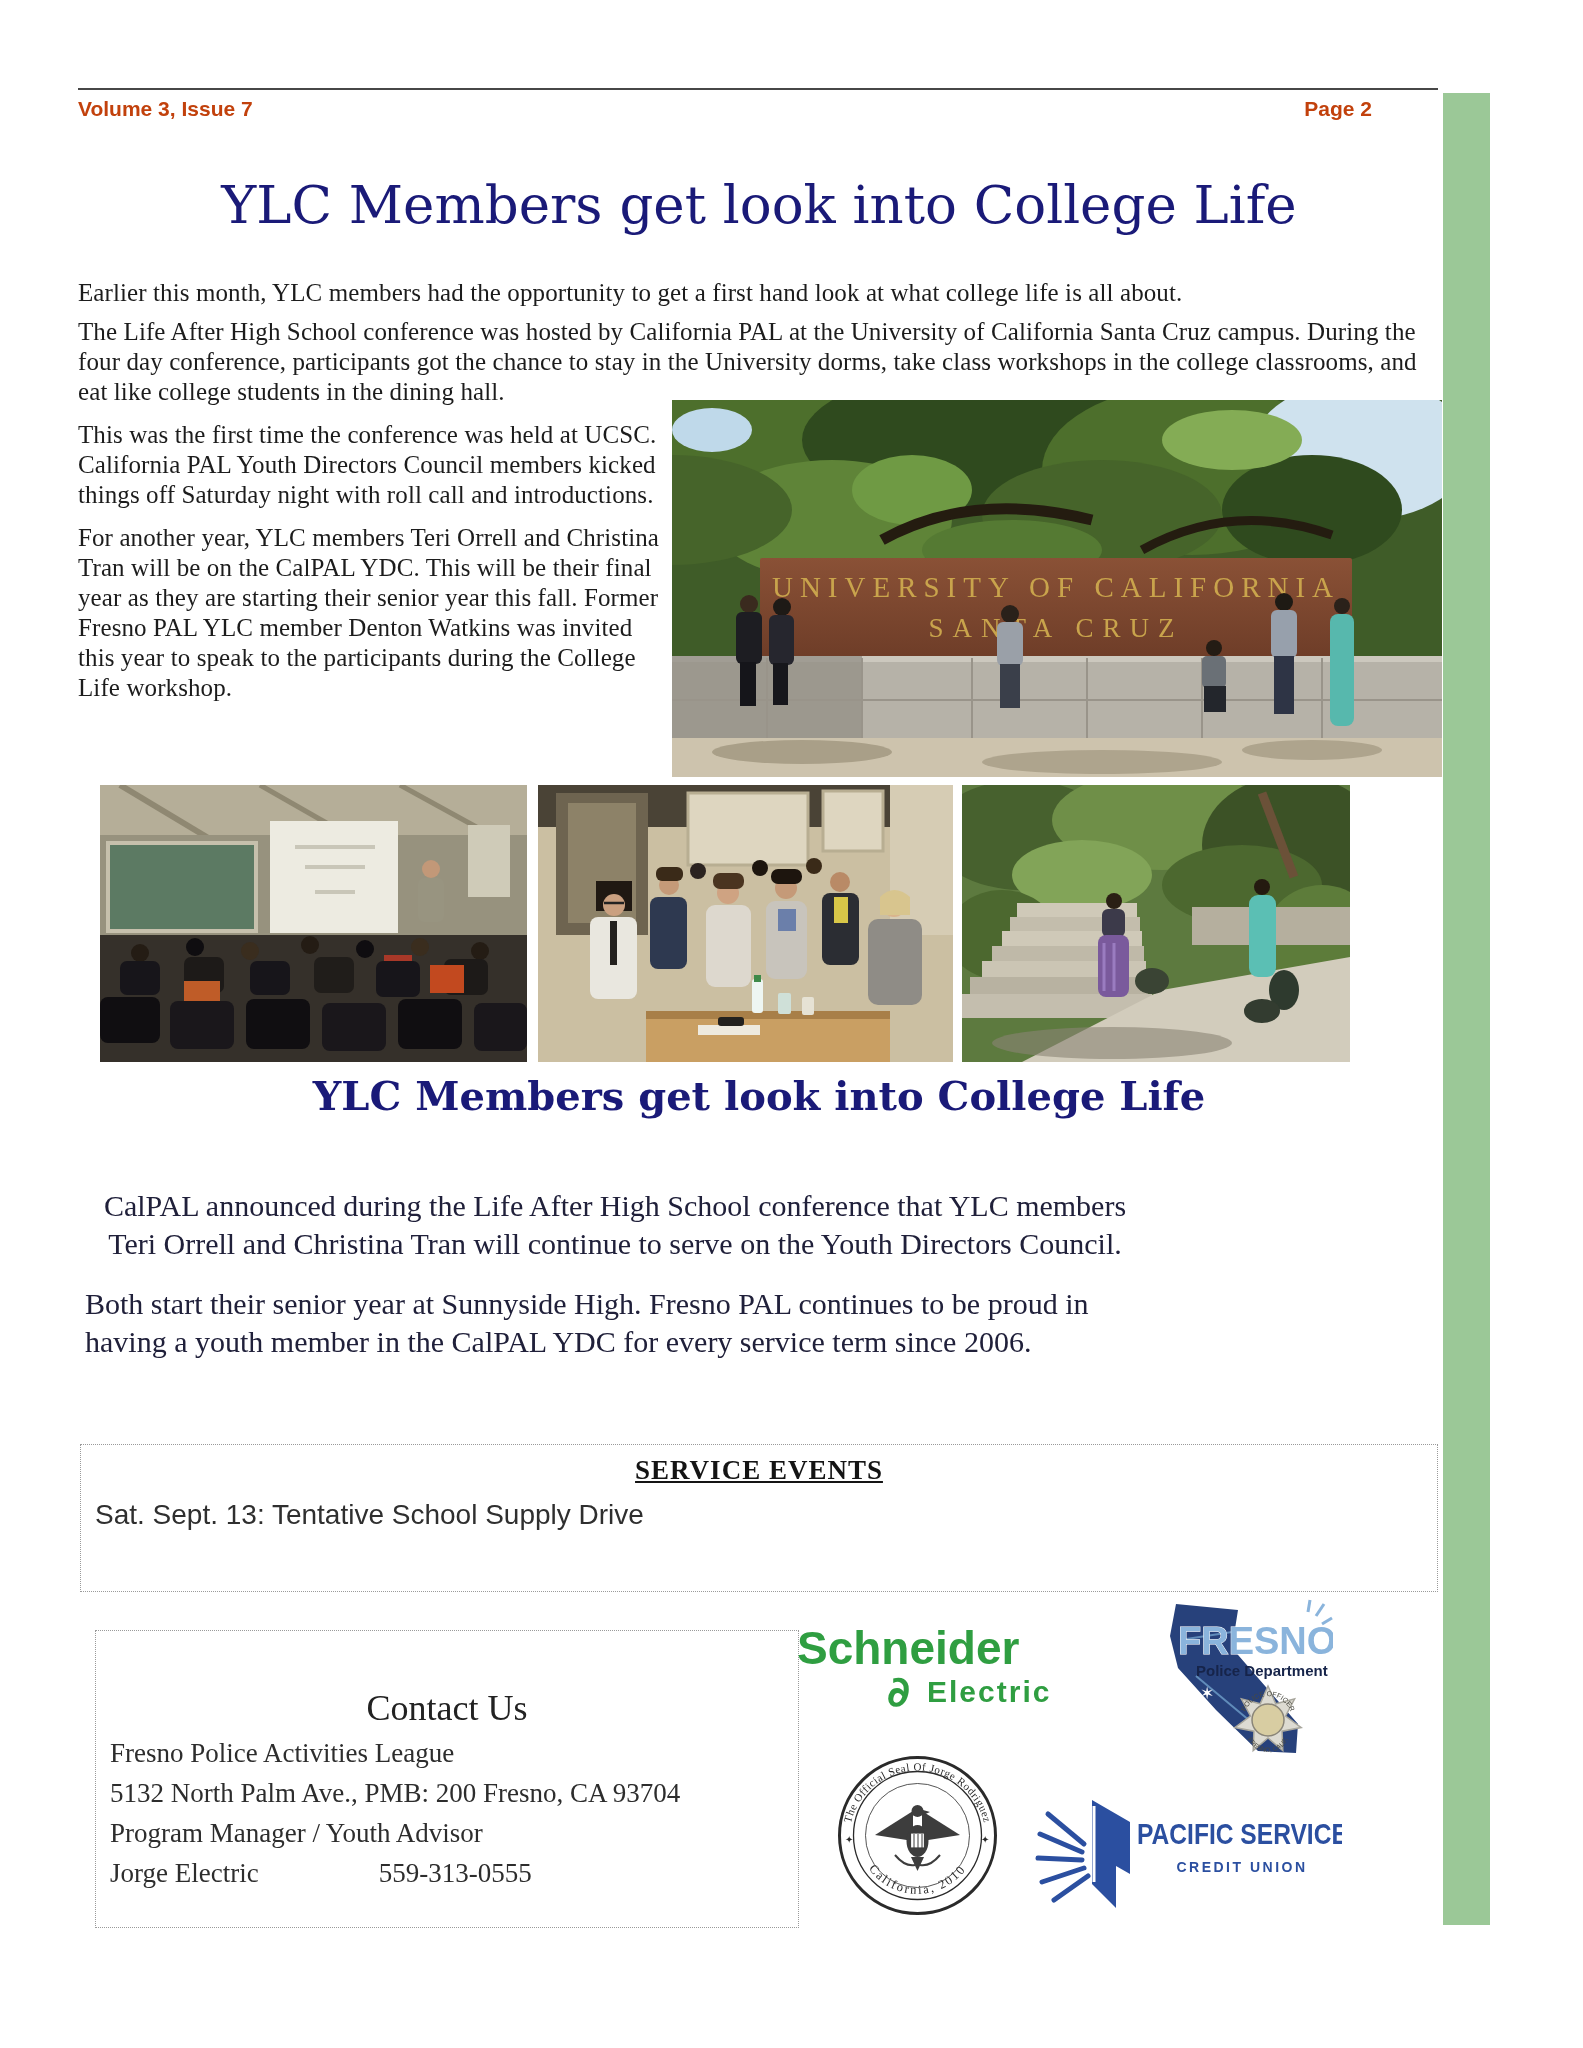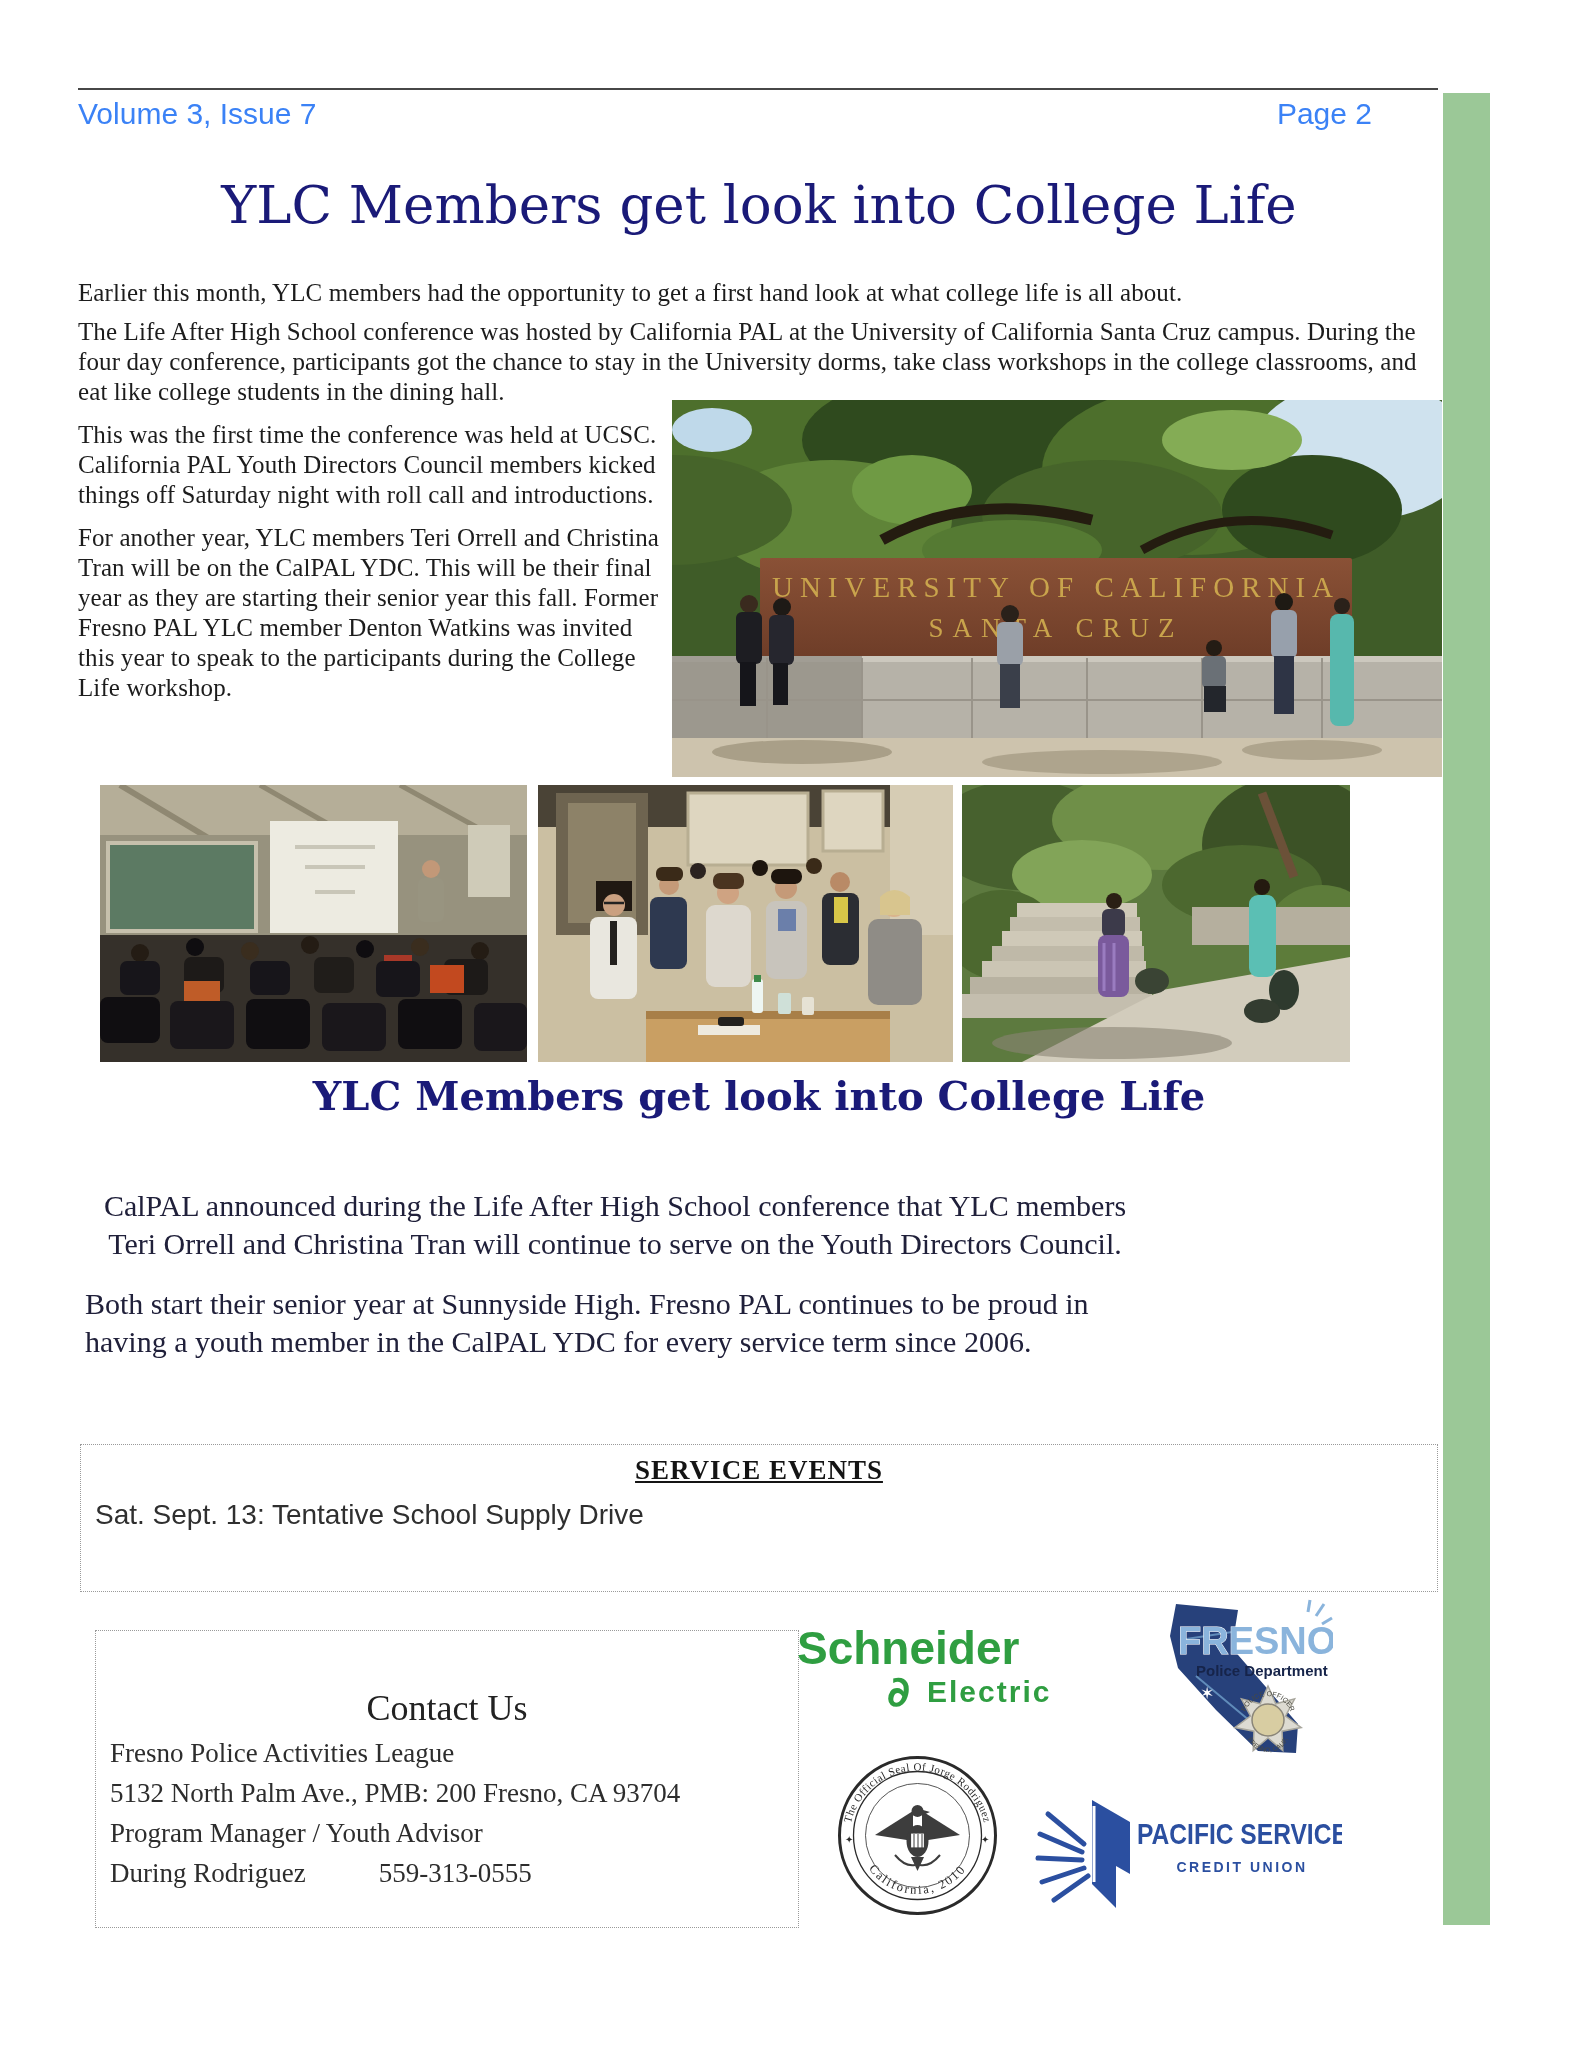--- a/index.html
+++ b/index.html
@@ -1,22 +1,22 @@
 <!DOCTYPE html>
 <html style="--title-navy: #1a1a78; --accent-green: #9bc897; --schneider-green: #2f9e41; --fresno-navy: #27417b; --fresno-blue: #8ab4dc; --pacific-blue: #2b4fa0; --sign-gold: #c9a44c;"><head>
 <meta charset="utf-8">
 <style>
   html,body{margin:0;padding:0;background:#ffffff;}
   .page{position:relative;width:1583px;height:2048px;background:#fff;overflow:hidden;
         font-family:"Liberation Serif","DejaVu Serif",serif;color:#1c1c1c;}
   .abs{position:absolute;}
   
   .rule{position:absolute;left:78px;top:88px;width:1360px;height:2px;background:#474747;}
-  .hdr{position:absolute;top:97px;font-family:"Liberation Sans",sans-serif;font-weight:normal;
-       font-size:30px;color:#3b82f6;}
+  .hdr{position:absolute;top:97px;font-family:"Liberation Sans",sans-serif;font-weight:bold;
+       font-size:21px;color:#c2410c;}
   .hdr.vol{left:78px;}
   .hdr.pg{left:1240px;width:132px;text-align:right;}
   .greenbar{position:absolute;left:1443px;top:93px;width:47px;height:1832px;background:var(--accent-green,#9bc897);}
   
   .article1{position:absolute;left:78px;top:168px;width:1362px;}
   .article1 h1{margin:0;text-align:center;font-family:"DejaVu Serif",serif;font-weight:500;
                font-size:53px;line-height:74px;color:var(--title-navy,#1a1a78);}
   .article1 p{margin:0;font-size:25px;line-height:30px;letter-spacing:0.1px;}
   .article1 .p1{margin-top:36px;width:1295px;}
   .article1 .p2{margin-top:9px;}
@@ -290,21 +290,21 @@
     <div class="head">SERVICE EVENTS</div>
     <div class="item">Sat. Sept. 13: Tentative School Supply Drive</div>
   </div>
 
   <div class="contact">
     <div class="head">Contact Us</div>
     <div class="line">Fresno Police Activities League</div>
     <div class="line">5132 North Palm Ave., PMB: 200 Fresno, CA 93704</div>
     <div class="line">Program Manager / Youth Advisor</div>
     <div class="line">
-      <span class="name">During Rodriguez</span>
+      <span class="name">Jorge Electric</span>
       <span>559-313-0555</span>
     </div>
   </div>
 
   <div class="logo" style="left:795px;top:1622px;">
     <svg width="300" height="90" viewBox="0 0 300 90">
       <text x="2" y="42" font-family="Liberation Sans, sans-serif" font-weight="bold" font-size="46" fill="var(--schneider-green,#2f9e41)">Schneider</text>
       <text x="92" y="84" font-family="DejaVu Sans, sans-serif" font-style="italic" font-weight="bold" font-size="42" fill="var(--schneider-green,#2f9e41)">∂</text>
       <text x="132" y="80" font-family="Liberation Sans, sans-serif" font-weight="600" font-size="30" letter-spacing="2" fill="var(--schneider-green,#2f9e41)">Electric</text>
     </svg>

